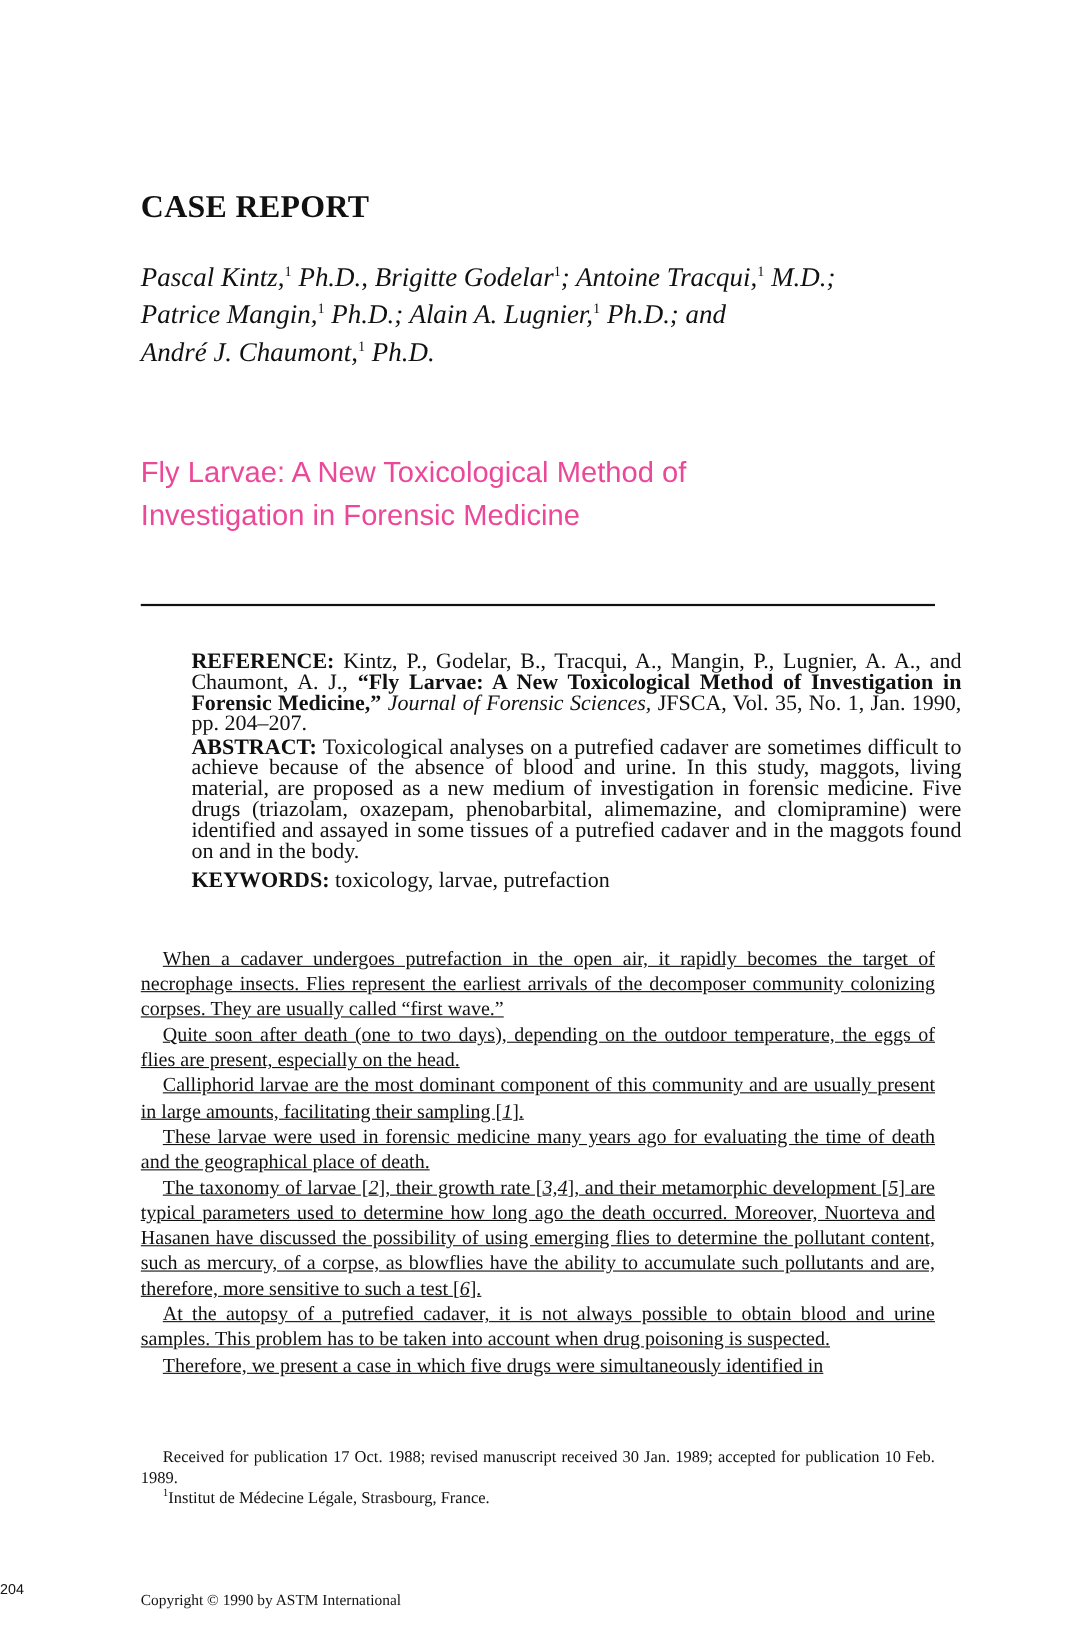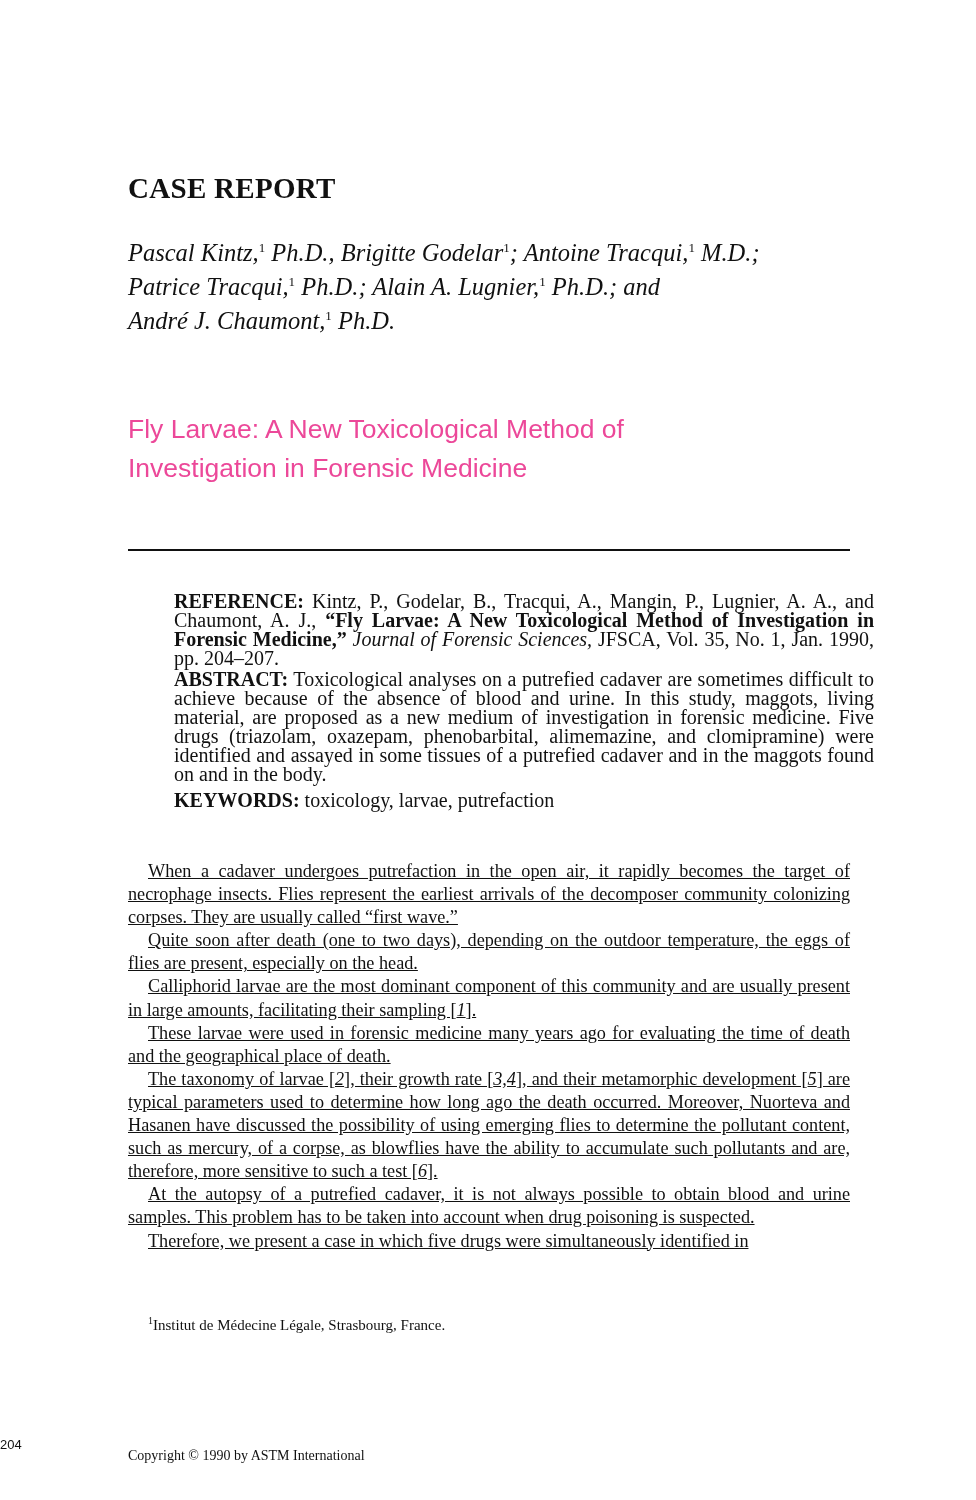--- a/index.html
+++ b/index.html
@@ -23,21 +23,21 @@
   .pageno { left: 0; width: 976px; top: 1437px; text-align: left; font-family: "Liberation Sans", sans-serif; font-size: 13px; }
   .copyright { left: 128px; top: 1448px; font-size: 14px; }
 </style>
 </head>
 <body>
 
 <div class="abs heading">CASE REPORT</div>
 
 <div class="abs authors">
   <span>Pascal Kintz,</span><sup>1</sup><span> Ph.D., </span><span>Brigitte Godelar</span><sup>1</sup><span>; </span><span>Antoine Tracqui,</span><sup>1</sup><span> M.D.;</span><br>
-  <span>Patrice Tracqui,</span><sup>1</sup><span> Ph.D.; </span><span>Alain A. Lugnier,</span><sup>1</sup><span> Ph.D.; and</span><br>
+  <span>Patrice Mangin,</span><sup>1</sup><span> Ph.D.; </span><span>Alain A. Lugnier,</span><sup>1</sup><span> Ph.D.; and</span><br>
   <span>André J. Chaumont,</span><sup>1</sup><span> Ph.D.</span>
 </div>
 
 <div class="abs title">
   <div>Fly Larvae: A New Toxicological Method of</div>
   <div>Investigation in Forensic Medicine</div>
 </div>
 
 <div class="abs rule"></div>
 
@@ -57,18 +57,19 @@
   <p>When a cadaver undergoes putrefaction in the open air, it rapidly becomes the target of necrophage insects. Flies represent the earliest arrivals of the decomposer community colonizing corpses. They are usually called “first wave.”</p>
   <p>Quite soon after death (one to two days), depending on the outdoor temperature, the eggs of flies are present, especially on the head.</p>
   <p><span>Calliphorid larvae are the most dominant component of this community and are usually present in large amounts, facilitating their sampling [</span><i>1</i><span>].</span></p>
   <p>These larvae were used in forensic medicine many years ago for evaluating the time of death and the geographical place of death.</p>
   <p><span>The taxonomy of larvae [</span><i>2</i><span>], their growth rate [</span><i>3,4</i><span>], and their metamorphic development [</span><i>5</i><span>] are typical parameters used to determine how long ago the death occurred. Moreover, Nuorteva and Hasanen have discussed the possibility of using emerging flies to determine the pollutant content, such as mercury, of a corpse, as blowflies have the ability to accumulate such pollutants and are, therefore, more sensitive to such a test [</span><i>6</i><span>].</span></p>
   <p>At the autopsy of a putrefied cadaver, it is not always possible to obtain blood and urine samples. This problem has to be taken into account when drug poisoning is suspected.</p>
   <p>Therefore, we present a case in which five drugs were simultaneously identified in</p>
 </div>
 
 <div class="abs fn">
+  <p>Received for publication 17 Oct. 1988; revised manuscript received 30 Jan. 1989; accepted for publication 10 Feb. 1989.</p>
   <p><sup>1</sup><span>Institut de Médecine Légale, Strasbourg, France.</span></p>
 </div>
 
 <div class="abs pageno">204</div>
 
 <div class="abs copyright">Copyright © 1990 by ASTM International</div>
 
 </body></html>

